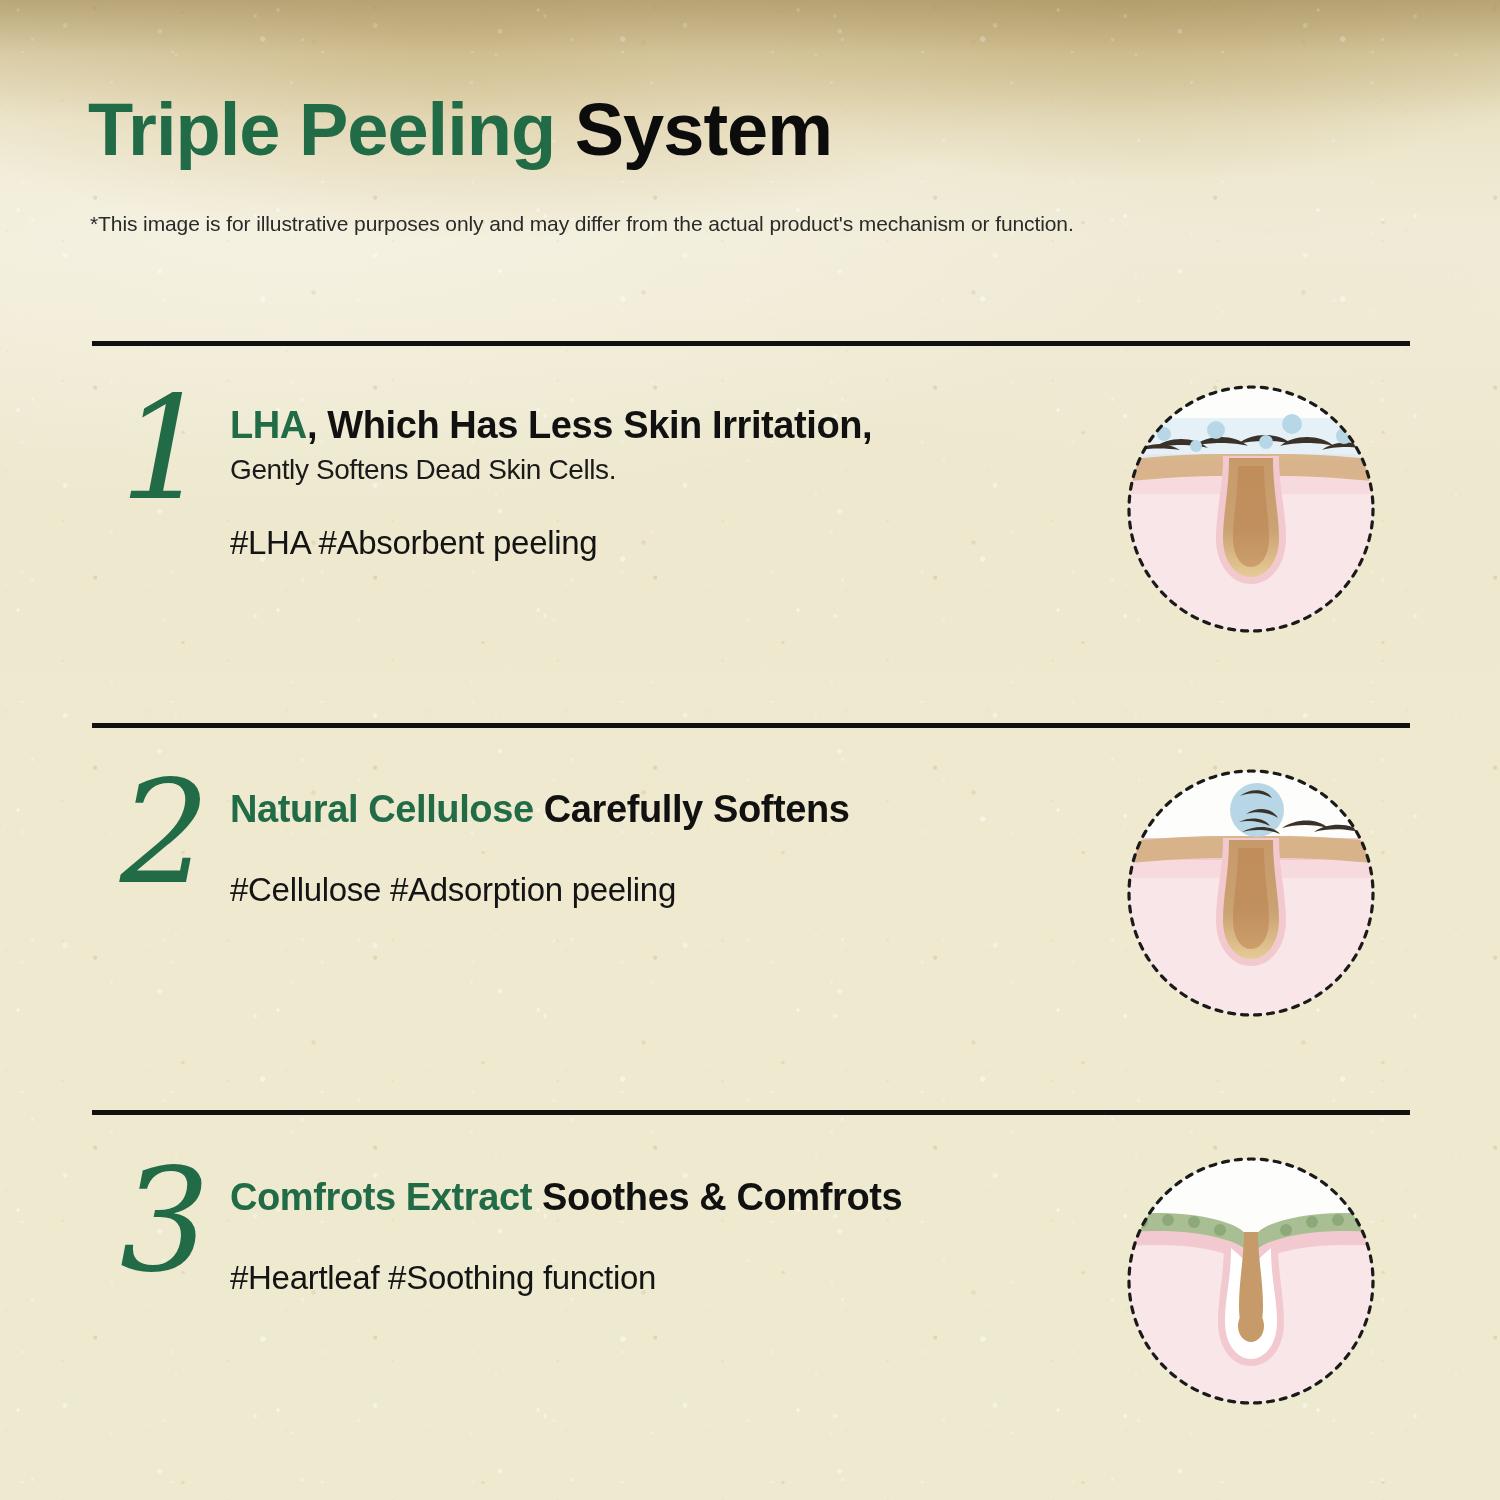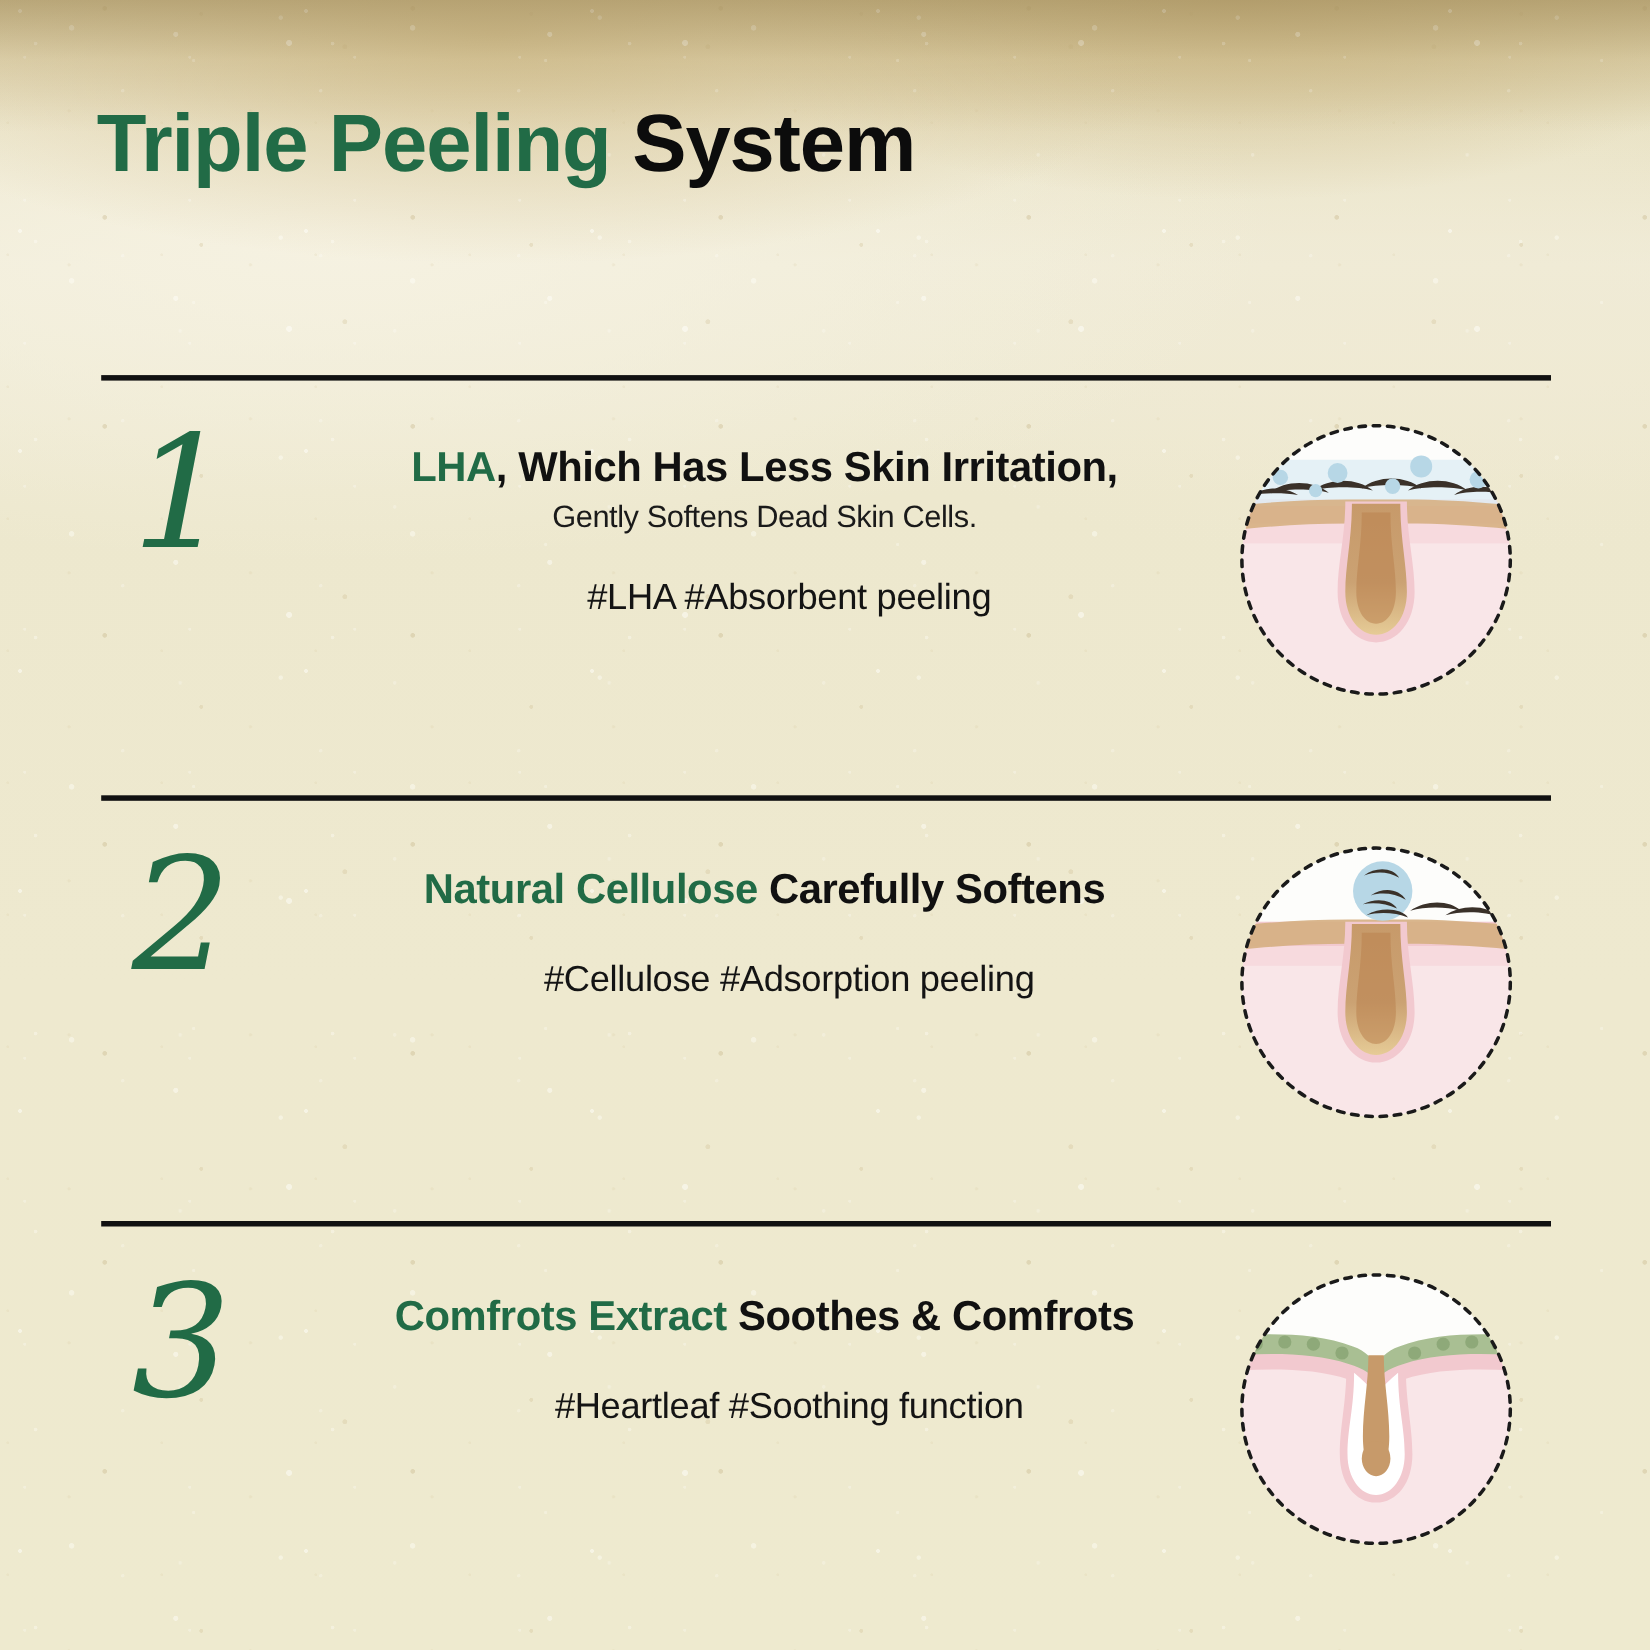--- a/index.html
+++ b/index.html
@@ -132,21 +132,20 @@
     text-align: center;
     font-style: italic;
     font-weight: 400;
   }
 
   .textblock {
     position: absolute;
     left: 138px;
     top: 22px;
     width: 930px;
-    text-align: center;
   }
   .headline {
     font-size: 38px;
     font-weight: 700;
     color: #111111;
     line-height: 1.33;
     letter-spacing: -0.4px;
   }
   .headline .hl-green { color: #216B46; }
   .subline {
@@ -155,21 +154,20 @@
     color: #1a1a1a;
     line-height: 1.33;
     letter-spacing: -0.4px;
   }
   .hashtags {
     margin-top: 36px;
     font-size: 33px;
     font-weight: 400;
     color: #141414;
     letter-spacing: -0.3px;
-    margin-left: 45px;
   }
 
   .illus {
     position: absolute;
     top: 0;
     left: 1028px;
     width: 262px;
     height: 262px;
   }
   .illus svg { display: block; width: 262px; height: 262px; }
@@ -183,20 +181,21 @@
   <div class="bg-grain"></div>
   <div class="bg-speck"></div>
   <div class="bg-topshadow"></div>
 
   <div class="content">
 
     <div class="title">
       <span class="t-green">Triple Peeling </span><span class="t-black">System</span>
     </div>
 
+    <div class="disclaimer">*This image is for illustrative purposes only and may differ from the actual product's mechanism or function.</div>
 
     <div class="divider d1"></div>
     <div class="divider d2"></div>
     <div class="divider d3"></div>
 
     <div class="row r1">
       <div class="numeral">1</div>
 
       <div class="textblock">
         <div class="headline">

